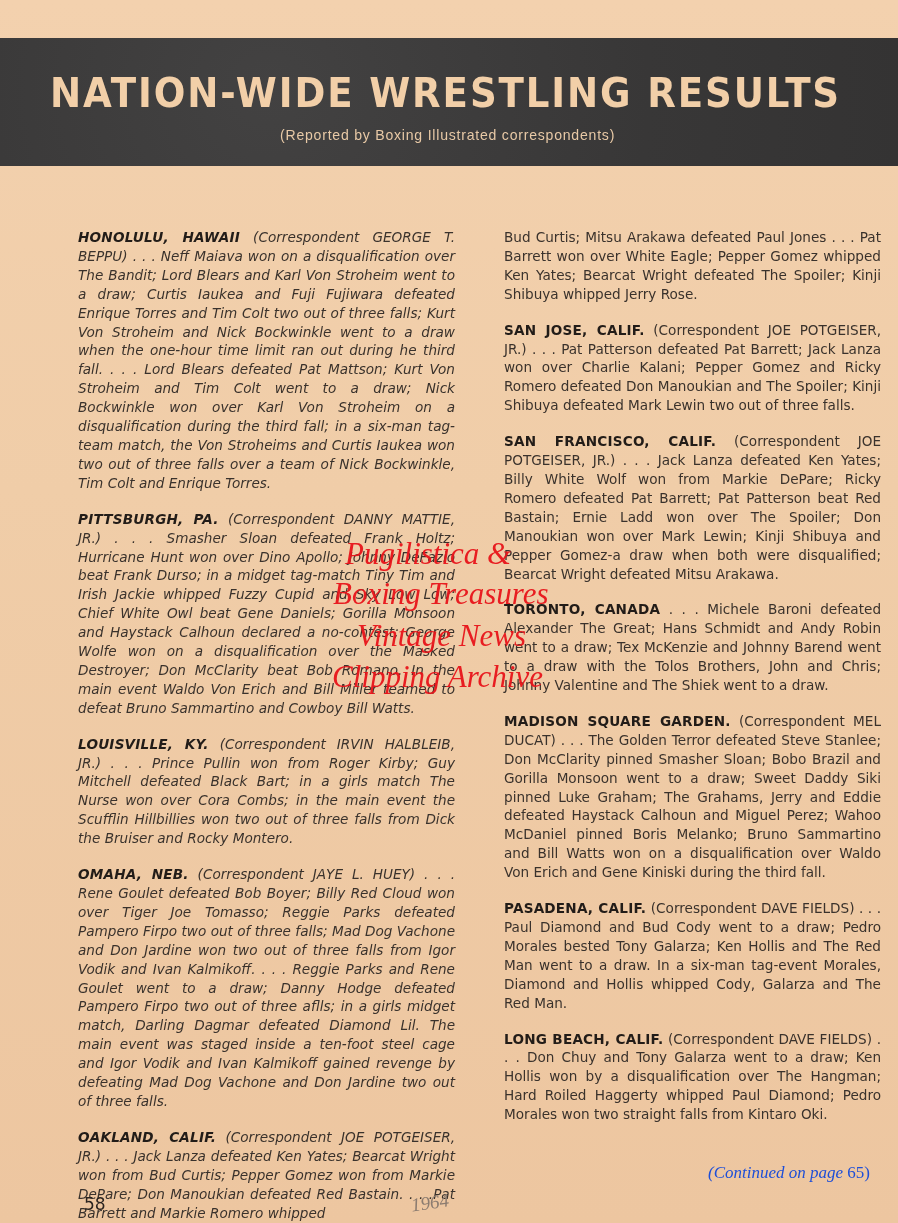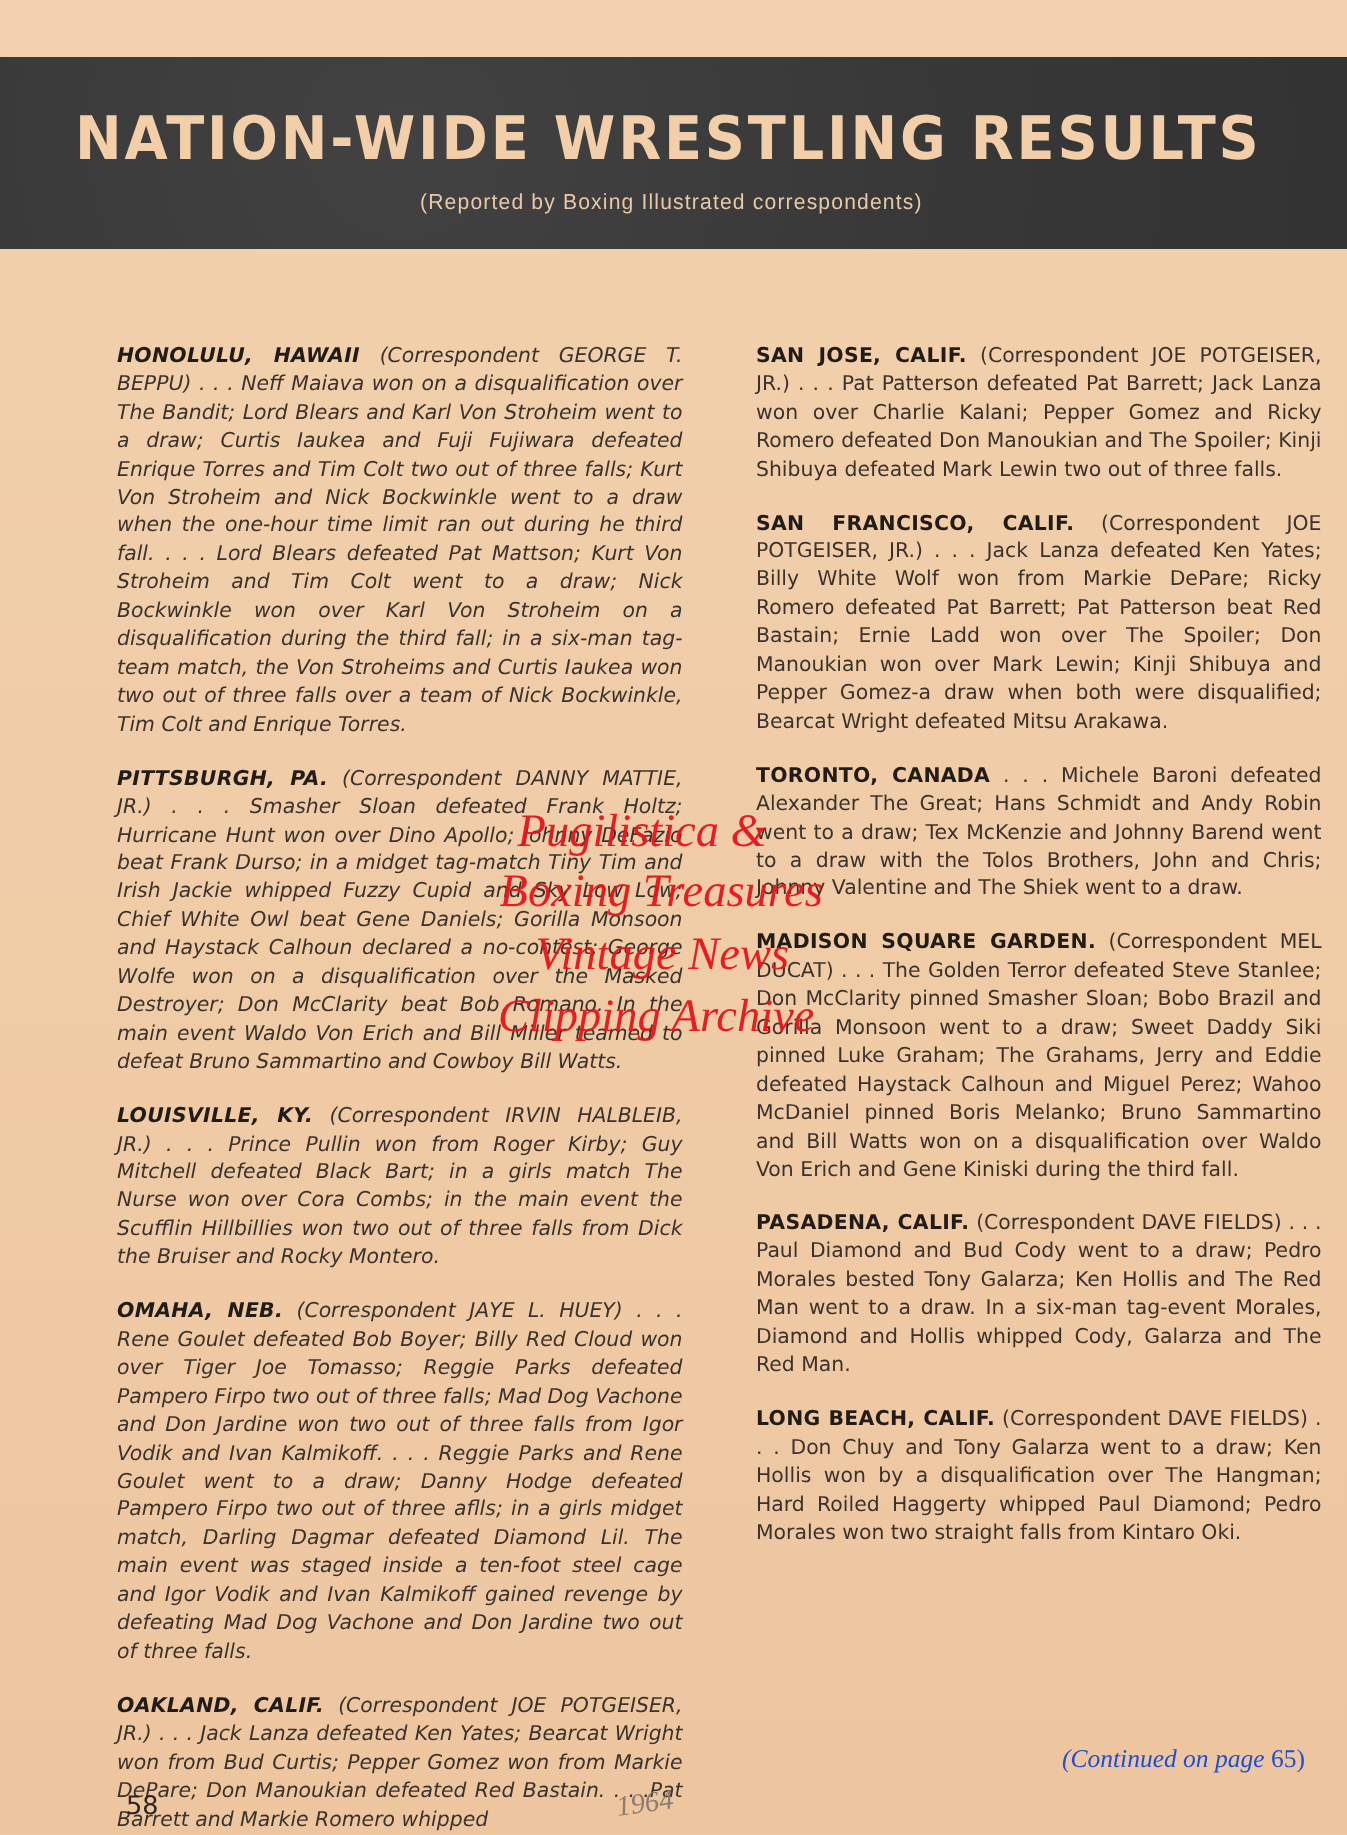--- a/index.html
+++ b/index.html
@@ -70,20 +70,21 @@
 
 <div class="col left">
   <p class="entry"><span class="city">HONOLULU, HAWAII</span><span> (Correspondent GEORGE T. BEPPU) . . . Neff Maiava won on a disqualification over The Bandit; Lord Blears and Karl Von Stroheim went to a draw; Curtis Iaukea and Fuji Fujiwara defeated Enrique Torres and Tim Colt two out of three falls; Kurt Von Stroheim and Nick Bockwinkle went to a draw when the one-hour time limit ran out during he third fall. . . . Lord Blears defeated Pat Mattson; Kurt Von Stroheim and Tim Colt went to a draw; Nick Bockwinkle won over Karl Von Stroheim on a disqualification during the third fall; in a six-man tag-team match, the Von Stroheims and Curtis Iaukea won two out of three falls over a team of Nick Bockwinkle, Tim Colt and Enrique Torres.</span></p>
   <p class="entry"><span class="city">PITTSBURGH, PA.</span><span> (Correspondent DANNY MATTIE, JR.) . . . Smasher Sloan defeated Frank Holtz; Hurricane Hunt won over Dino Apollo; Johnny DeFazio beat Frank Durso; in a midget tag-match Tiny Tim and Irish Jackie whipped Fuzzy Cupid and Sky Low Low; Chief White Owl beat Gene Daniels; Gorilla Monsoon and Haystack Calhoun declared a no-contest; George Wolfe won on a disqualification over the Masked Destroyer; Don McClarity beat Bob Romano. In the main event Waldo Von Erich and Bill Miller teamed to defeat Bruno Sammartino and Cowboy Bill Watts.</span></p>
   <p class="entry"><span class="city">LOUISVILLE, KY.</span><span> (Correspondent IRVIN HALBLEIB, JR.) . . . Prince Pullin won from Roger Kirby; Guy Mitchell defeated Black Bart; in a girls match The Nurse won over Cora Combs; in the main event the Scufflin Hillbillies won two out of three falls from Dick the Bruiser and Rocky Montero.</span></p>
   <p class="entry"><span class="city">OMAHA, NEB.</span><span> (Correspondent JAYE L. HUEY) . . . Rene Goulet defeated Bob Boyer; Billy Red Cloud won over Tiger Joe Tomasso; Reggie Parks defeated Pampero Firpo two out of three falls; Mad Dog Vachone and Don Jardine won two out of three falls from Igor Vodik and Ivan Kalmikoff. . . . Reggie Parks and Rene Goulet went to a draw; Danny Hodge defeated Pampero Firpo two out of three aflls; in a girls midget match, Darling Dagmar defeated Diamond Lil. The main event was staged inside a ten-foot steel cage and Igor Vodik and Ivan Kalmikoff gained revenge by defeating Mad Dog Vachone and Don Jardine two out of three falls.</span></p>
   <p class="entry"><span class="city">OAKLAND, CALIF.</span><span> (Correspondent JOE POTGEISER, JR.) . . . Jack Lanza defeated Ken Yates; Bearcat Wright won from Bud Curtis; Pepper Gomez won from Markie DePare; Don Manoukian defeated Red Bastain. . . .Pat Barrett and Markie Romero whipped</span></p>
 </div>
 
 <div class="col right">
+  <p class="entry cont"><span class="city"></span><span>Bud Curtis; Mitsu Arakawa defeated Paul Jones . . . Pat Barrett won over White Eagle; Pepper Gomez whipped Ken Yates; Bearcat Wright defeated The Spoiler; Kinji Shibuya whipped Jerry Rose.</span></p>
   <p class="entry"><span class="city">SAN JOSE, CALIF.</span><span> (Correspondent JOE POTGEISER, JR.) . . . Pat Patterson defeated Pat Barrett; Jack Lanza won over Charlie Kalani; Pepper Gomez and Ricky Romero defeated Don Manoukian and The Spoiler; Kinji Shibuya defeated Mark Lewin two out of three falls.</span></p>
   <p class="entry"><span class="city">SAN FRANCISCO, CALIF.</span><span> (Correspondent JOE POTGEISER, JR.) . . . Jack Lanza defeated Ken Yates; Billy White Wolf won from Markie DePare; Ricky Romero defeated Pat Barrett; Pat Patterson beat Red Bastain; Ernie Ladd won over The Spoiler; Don Manoukian won over Mark Lewin; Kinji Shibuya and Pepper Gomez-a draw when both were disqualified; Bearcat Wright defeated Mitsu Arakawa.</span></p>
   <p class="entry"><span class="city">TORONTO, CANADA</span><span> . . . Michele Baroni defeated Alexander The Great; Hans Schmidt and Andy Robin went to a draw; Tex McKenzie and Johnny Barend went to a draw with the Tolos Brothers, John and Chris; Johnny Valentine and The Shiek went to a draw.</span></p>
   <p class="entry"><span class="city">MADISON SQUARE GARDEN.</span><span> (Correspondent MEL DUCAT) . . . The Golden Terror defeated Steve Stanlee; Don McClarity pinned Smasher Sloan; Bobo Brazil and Gorilla Monsoon went to a draw; Sweet Daddy Siki pinned Luke Graham; The Grahams, Jerry and Eddie defeated Haystack Calhoun and Miguel Perez; Wahoo McDaniel pinned Boris Melanko; Bruno Sammartino and Bill Watts won on a disqualification over Waldo Von Erich and Gene Kiniski during the third fall.</span></p>
   <p class="entry"><span class="city">PASADENA, CALIF.</span><span> (Correspondent DAVE FIELDS) . . . Paul Diamond and Bud Cody went to a draw; Pedro Morales bested Tony Galarza; Ken Hollis and The Red Man went to a draw. In a six-man tag-event Morales, Diamond and Hollis whipped Cody, Galarza and The Red Man.</span></p>
   <p class="entry"><span class="city">LONG BEACH, CALIF.</span><span> (Correspondent DAVE FIELDS) . . . Don Chuy and Tony Galarza went to a draw; Ken Hollis won by a disqualification over The Hangman; Hard Roiled Haggerty whipped Paul Diamond; Pedro Morales won two straight falls from Kintaro Oki.</span></p>
 </div>
 
 <div class="continued"><i>(Continued on page</i> <span>65)</span></div>
 

